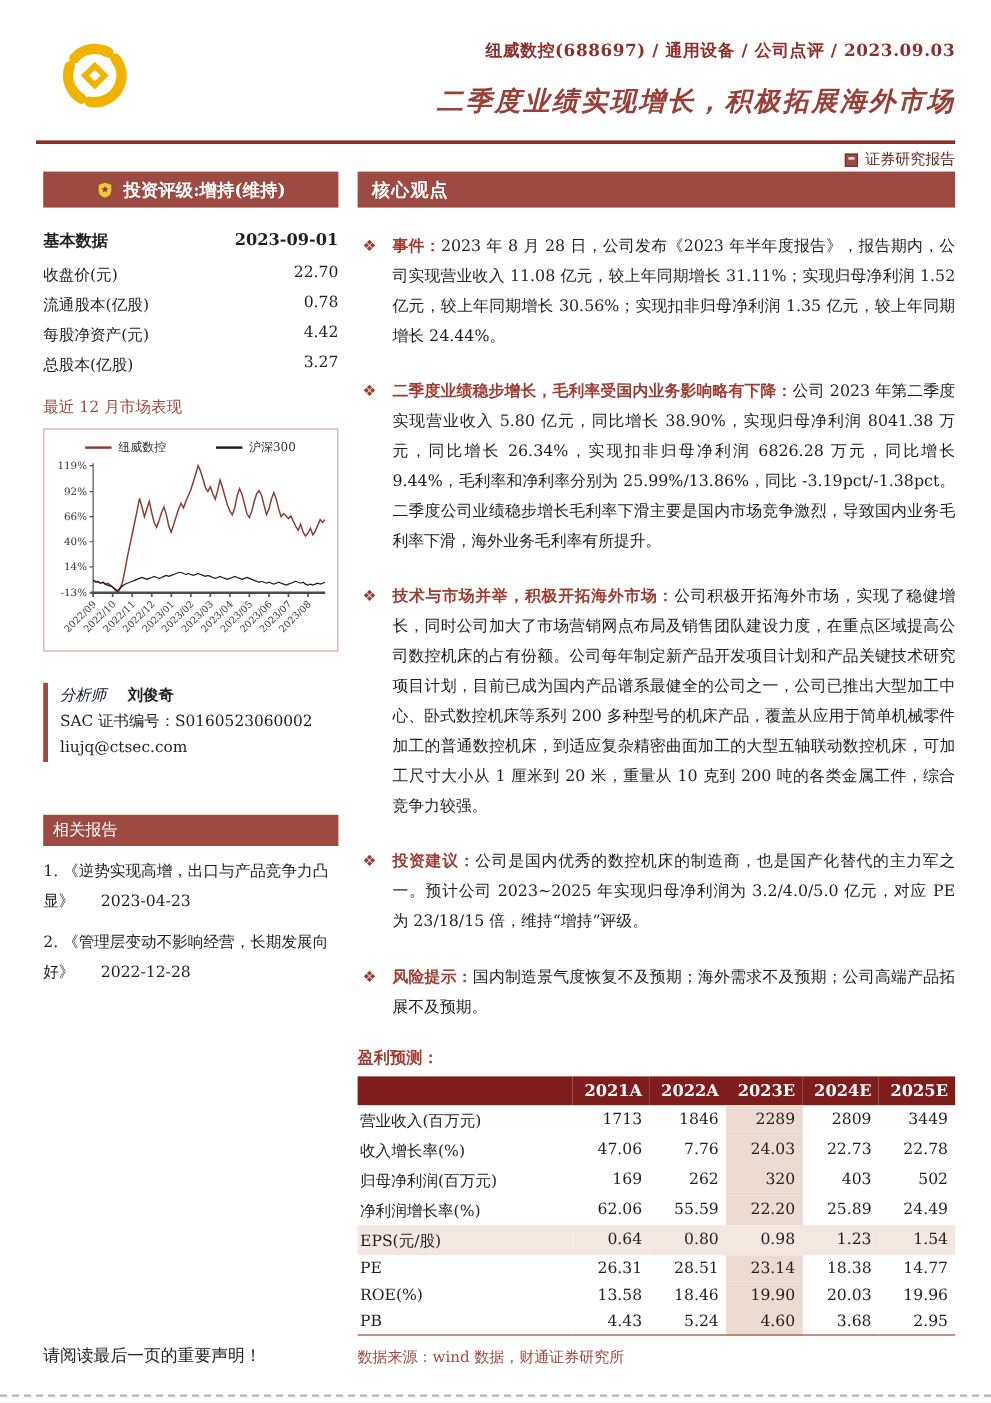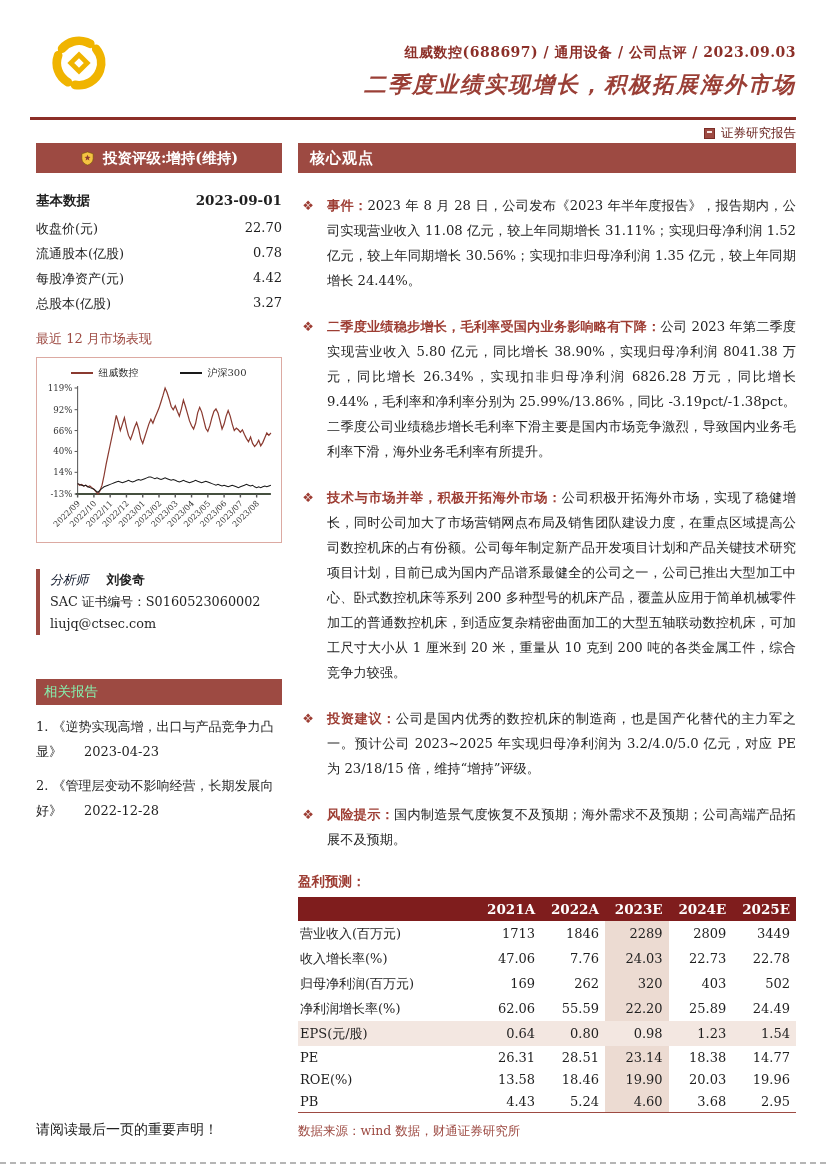--- a/index.html
+++ b/index.html
@@ -5,21 +5,21 @@
   * { margin:0; padding:0; box-sizing:border-box; }
   html,body { background:#e8e8e8; }
   .page { position:relative; width:826px; height:1169px; background:#ffffff; margin:0 auto;
           font-family:"DejaVu Serif", serif; color:#1f1f1f; overflow:hidden; }
 
   
   .logo { position:absolute; left:50px; top:34px; display:flex; align-items:center; gap:10px; }
   .logo-emblem { width:58px; height:58px; }
   .logo-cn { font-family:"DejaVu Sans", sans-serif; font-size:30px; font-weight:bold; color:#2e2e2e; letter-spacing:3px; line-height:34px;}
   .logo-en { font-family:"DejaVu Sans", sans-serif; font-size:10.5px; color:#5a5a5a; letter-spacing:1.6px; }
-  .header-meta { position:absolute; right:30px; top:44px; color:#8c2f28; font-weight:bold; font-size:14px; letter-spacing:.5px;}
+  .header-meta { position:absolute; right:30px; top:34px; color:#8c2f28; font-weight:bold; font-size:14px; letter-spacing:.5px;}
   .header-title { position:absolute; right:30px; top:70px; color:#9a3f36; font-size:22px; font-weight:bold;
                   font-style:italic; letter-spacing:2px; }
   .header-rule { position:absolute; left:30px; right:30px; top:117px; height:3px; background:#8c2f28; }
   .badge-row { position:absolute; right:30px; top:125px; display:flex; align-items:center; gap:6px;
                color:#6b2520; font-size:12.5px; }
   .badge-icon { width:11px; height:11px; background:#9d4a42; border:1px solid #7a2d27; position:relative; }
   .badge-icon::after{ content:""; position:absolute; left:2px; top:2px; right:2px; height:2px; background:#f5e8e5;}
 
   
   .content { position:absolute; top:143px; left:36px; right:30px; display:flex; gap:16px; }
@@ -35,21 +35,21 @@
   .market-title { color:#9d4a42; font-size:13px; margin-top:14px; }
   .chart-box { margin-top:9px; border:1px solid #dcaaa2; padding:8px 4px 2px; }
   .chart-legend { display:flex; justify-content:center; gap:42px; font-size:10px; color:#333; margin-bottom:2px;text-align:right;}
   .legend-item { display:flex; align-items:center; gap:5px; }
   .legend-swatch { width:22px; height:0; border-top:2px solid #000; }
   .chart-svg { display:block; width:100%; height:158px; }
   .analyst { margin-top:26px; border-left:4px solid #9d4a42; padding-left:10px; font-size:12.8px; line-height:22px;}
   .analyst-role { color:#0f172a; font-weight:normal; font-style:italic; margin-right:14px; }
   .analyst-name { font-weight:bold; }
   .reports { margin-top:44px; }
-  .reports-header { background:#9d4a42; color:#86efac; font-size:13.5px; padding:4px 8px; }
+  .reports-header { background:#9d4a42; color:#ffffff; font-size:13.5px; padding:4px 8px; }
   .report-item { font-size:13px; line-height:25px; margin-top:9px; }
   .report-date { margin-left:22px; }
 
   
   .core-bar { background:#9d4a42; color:#ffffff; font-weight:bold; font-size:15px; height:30px;
               display:flex; align-items:center; padding:0 12px; letter-spacing:1px;}
   .bullets { margin-top:20px; }
   .bullet { display:flex; gap:9px; margin-bottom:21px; }
   .bullet-icon { color:#9d3d33; font-family:"DejaVu Sans", sans-serif; font-size:13px; line-height:25px;
                  flex:none; width:20px; text-align:center; }

